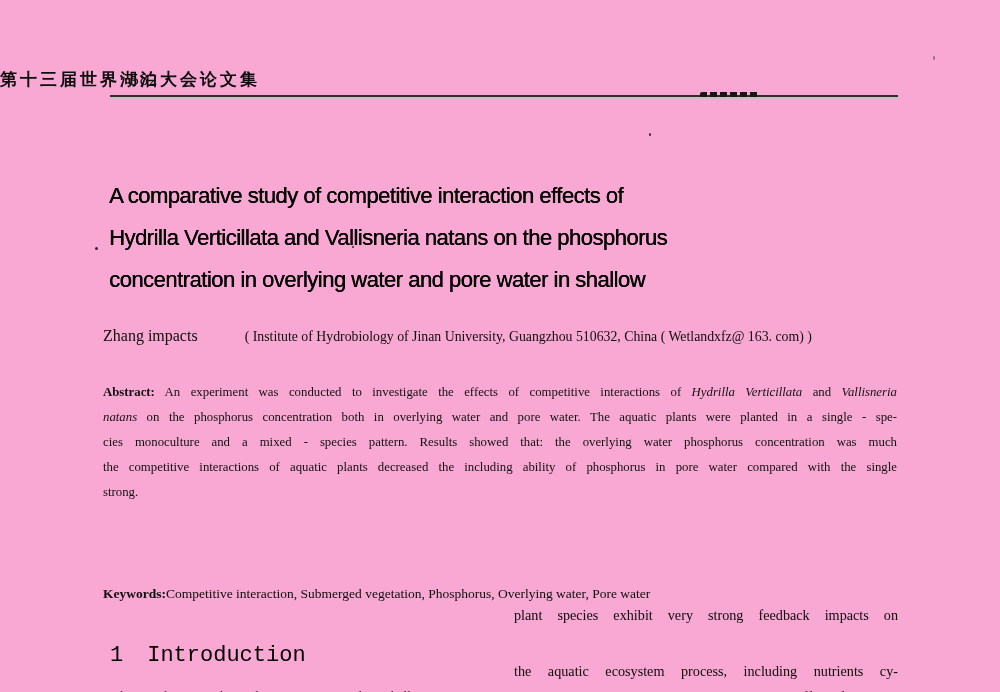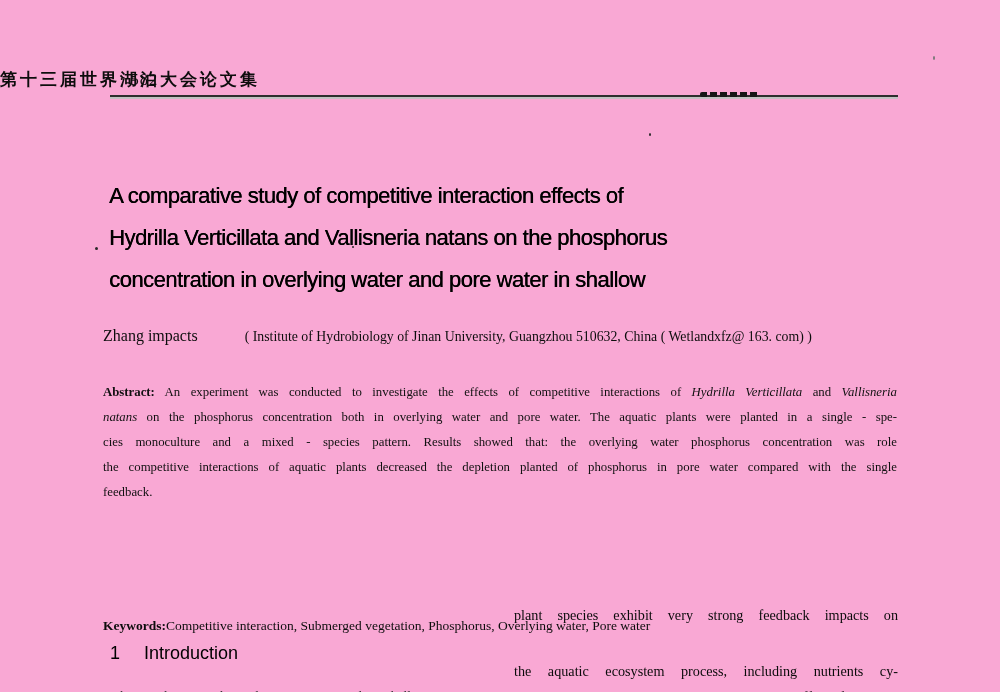--- a/index.html
+++ b/index.html
@@ -22,24 +22,24 @@
   
   #author{left:103px;top:327px;width:820px;font-size:16px;}
   #author .affil{font-size:13.8px;padding-left:47px;}
   
   #abstract{left:103px;top:380px;width:794px;font-size:12.8px;line-height:25px;color:#111;}
   .aline{width:794px;}
   .j{text-align:justify;text-align-last:justify;}
   .b{font-weight:bold;}
   .i{font-style:italic;}
   
-  #keywords{left:103px;top:581px;width:794px;font-size:13.5px;line-height:25px;margin-top:32px;}
+  #keywords{left:103px;top:581px;width:794px;font-size:13.5px;line-height:25px;}
   
-  #intro-heading{left:110px;top:643px;font-family:Liberation Sans, sans-serif;
-    font-size:18px;color:#000;}
+  #intro-heading{left:110px;top:643px;font-family:Liberation Mono, monospace;
+    font-size:22px;color:#000;}
   #intro-heading .num{margin-right:24px;}
   
   .rline{left:514px;width:384px;font-size:14.2px;line-height:20px;color:#0b0b0b;}
   #rline1{top:605px;}
   #rline2{top:661px;}
   .clip{overflow:hidden;}
   #rline3{top:687px;height:5px;}
   #lclip{left:106px;top:688px;width:400px;height:4px;overflow:hidden;
     font-size:13.5px;color:#333;}
   
@@ -70,27 +70,27 @@
   </div>
 
   <div class="abs" id="abstract">
     <div class="aline j">
       <span class="b">Abstract:</span><span> An experiment was conducted to investigate the effects of competitive interactions of </span><span class="i">Hydrilla Verticillata</span><span> and </span><span class="i">Vallisneria</span>
     </div>
     <div class="aline j">
       <span class="i">natans</span><span> on the phosphorus concentration both in overlying water and pore water.  The aquatic plants were planted in a single - spe-</span>
     </div>
     <div class="aline j">
-      <span>cies monoculture and a mixed - species pattern.  Results showed that: the overlying water phosphorus concentration was role</span>
+      <span>cies monoculture and a mixed - species pattern.  Results showed that: the overlying water phosphorus concentration was much</span>
     </div>
     <div class="aline j">
-      <span>the competitive interactions of aquatic plants decreased the depletion planted of phosphorus in pore water compared with the single</span>
+      <span>the competitive interactions of aquatic plants decreased the including ability of phosphorus in pore water compared with the single</span>
     </div>
     <div class="aline">
-      <span>feedback.</span>
+      <span>strong.</span>
     </div>
   </div>
 
   <div class="abs" id="keywords">
     <span class="b">Keywords:</span><span>Competitive interaction, Submerged vegetation, Phosphorus, Overlying water, Pore water</span>
   </div>
 
   <div class="abs" id="intro-heading">
     <span class="num">1</span><span>Introduction</span>
   </div>

